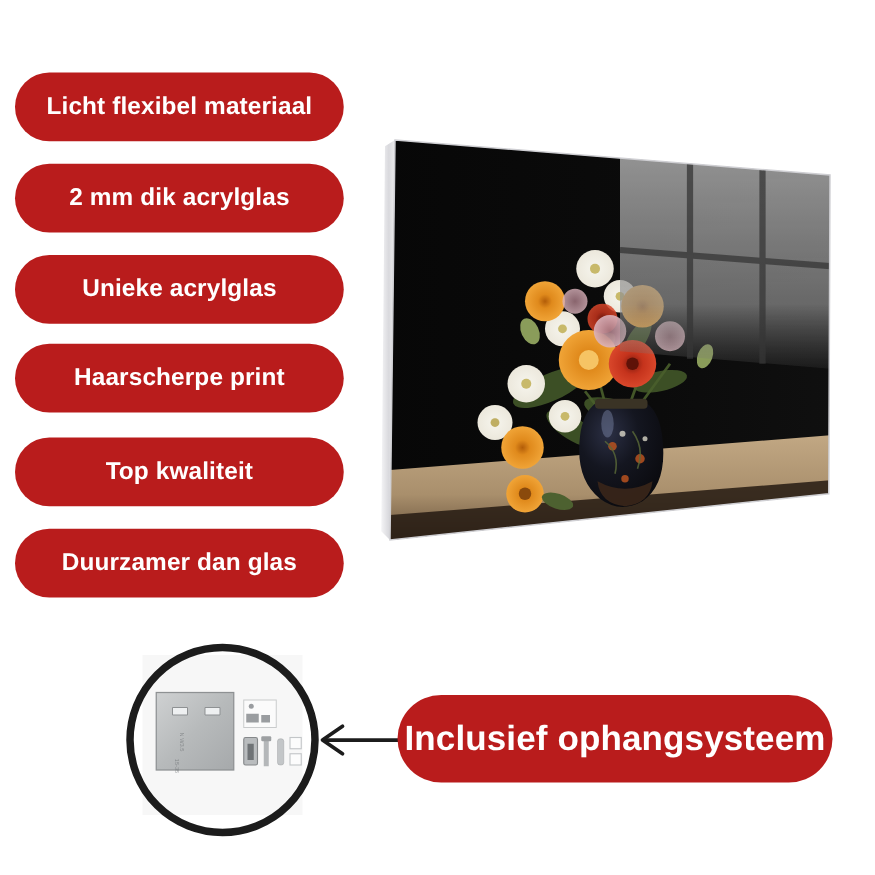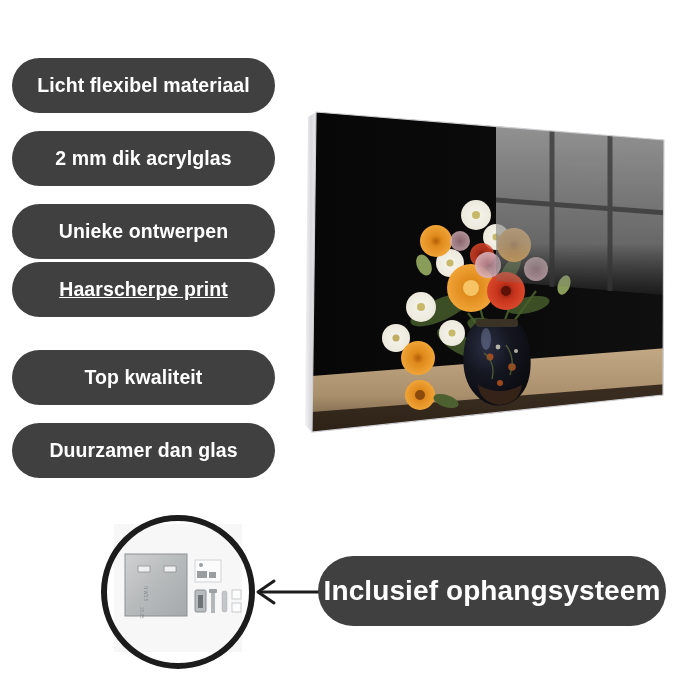--- a/index.html
+++ b/index.html
@@ -9,35 +9,35 @@
     font-family:"Liberation Sans", sans-serif;
     overflow:hidden;
     position:relative;
   }
   #stage{position:absolute;inset:0;width:700px;height:700px;}
 
   
   .pill{
     position:absolute;
     display:flex;align-items:center;justify-content:center;
-    background:#404040;
+    background:#b91c1c;
     color:#ffffff;
     border-radius:999px;
     font-weight:bold;
     letter-spacing:.1px;
     text-align:center;
     box-sizing:border-box;
     padding:0 10px;
     white-space:nowrap;
   }
   .pill-list .pill{left:12px;width:263px;height:55px;font-size:19.5px;}
   .pill-1{top:58px;}
   .pill-2{top:131px;}
   .pill-3{top:204px;}
-  .pill-4{top:262px;text-decoration:underline;}
+  .pill-4{top:275px;}
   .pill-5{top:350px;}
   .pill-6{top:423px;justify-content:center;}
 
   .callout-pill{
     left:318px;top:556px;width:348px;height:70px;font-size:28px;
   }
 
   
   #panel{
     position:absolute;left:300px;top:95px;width:380px;height:360px;
@@ -61,21 +61,21 @@
 <div id="stage">
 
   <div class="pill-list">
     <div class="pill pill-1">
       <span>Licht flexibel materiaal</span>
     </div>
     <div class="pill pill-2">
       <span>2 mm dik acrylglas</span>
     </div>
     <div class="pill pill-3">
-      <span>Unieke ontwerpen</span>
+      <span>Unieke acrylglas</span>
     </div>
     <div class="pill pill-4">
       <span>Haarscherpe print</span>
     </div>
     <div class="pill pill-5">
       <span>Top kwaliteit</span>
     </div>
     <div class="pill pill-6">
       <span>Duurzamer dan glas</span>
     </div>

